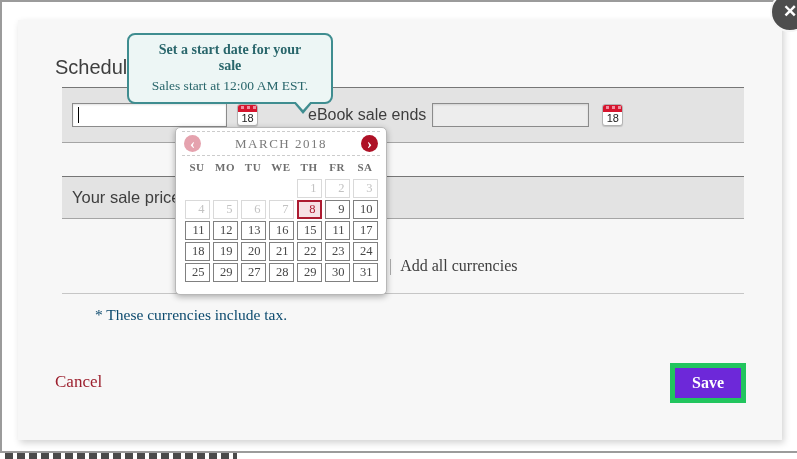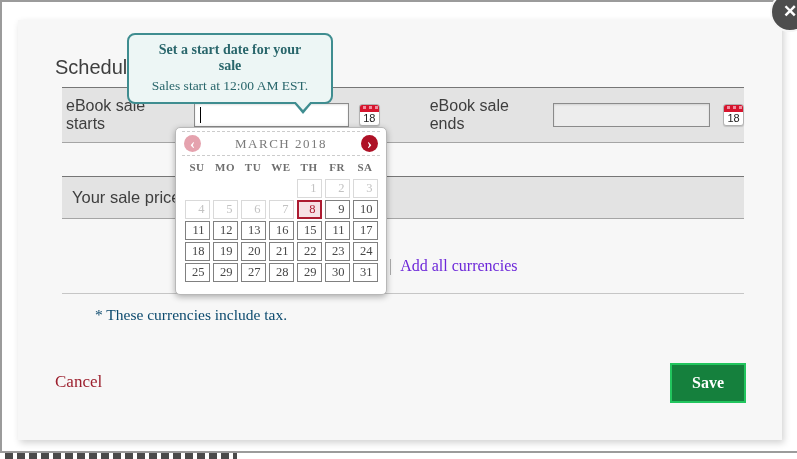--- a/index.html
+++ b/index.html
@@ -81,49 +81,48 @@
           font-size:12.5px; line-height:17px; background:#fff; }
   .cell.n { border:1px solid #808080; color:#474747; cursor:pointer; }
   .cell.d { border:1px solid #d9d9d9; color:#c2c2c2; }
   .cell.t { border:2px solid #ac1b31; background:#f6e1e5; color:#ac1b31; line-height:14px; cursor:pointer; }
   .cell.e { visibility:hidden; }
 
   
   .currency-row { position:absolute; left:371px; top:237px; display:flex; align-items:center;
                   font-family:"Liberation Serif", serif; font-size:16px; }
   .sep { color:#9a9a9a; margin-right:8px; }
-  .add-all { color:#6d28d9; text-decoration:none; cursor:pointer; }
+  .add-all { color:#404040; text-decoration:none; cursor:pointer; }
   .hr-line { position:absolute; left:44px; top:273px; width:682px; height:1px; background:#c6c6c6; }
   .tax-note { position:absolute; left:44px; top:286px; font-family:"Liberation Serif", serif;
               font-size:15.5px; color:#0c4a6e;margin-left:33px; }
   .cancel { position:absolute; left:37px; top:352px; font-family:"Liberation Serif", serif;
             font-size:17px; color:#9c1f2d; text-decoration:none; cursor:pointer; }
   .save { position:absolute; left:652px; top:343px; width:76px; height:40px;
-          background:#15803d; border:2px solid #22c55e; color:#fff;
+          background:#6d28d9; border:5px solid #22c55e; color:#fff;
           font:bold 16px "Liberation Serif", serif; cursor:pointer; }
 
   
   .close-btn { position:absolute; left:770px; top:-8px; width:40px; height:40px; z-index:60;
                border-radius:50%; background:#4d4d4d; border:2px solid #f5f5f5;
                color:#fff; cursor:pointer; padding:0; }
   .close-btn span { display:block; line-height:34px; text-align:center;
                font-size:17px; font-weight:bold; }
 </style>
 </head>
 <body>
 
 <div class="border-top"></div>
 <div class="border-left"></div>
 
 <div class="panel">
 
   <h2 class="heading">Schedule</h2>
 
   <div class="band band1">
-    <span class="lbl">eBook sale starts</span>
     <span class="input-wrap">
       <input class="date" type="text" value="" style="">
       <span class="caret"></span>
     </span>
     <span class="cal-icon">
       <span class="top"></span>
       <span class="num">18</span>
     </span>
     <span class="lbl end-lbl">eBook sale ends</span>
     <input class="date end" type="text" value="" style="">

